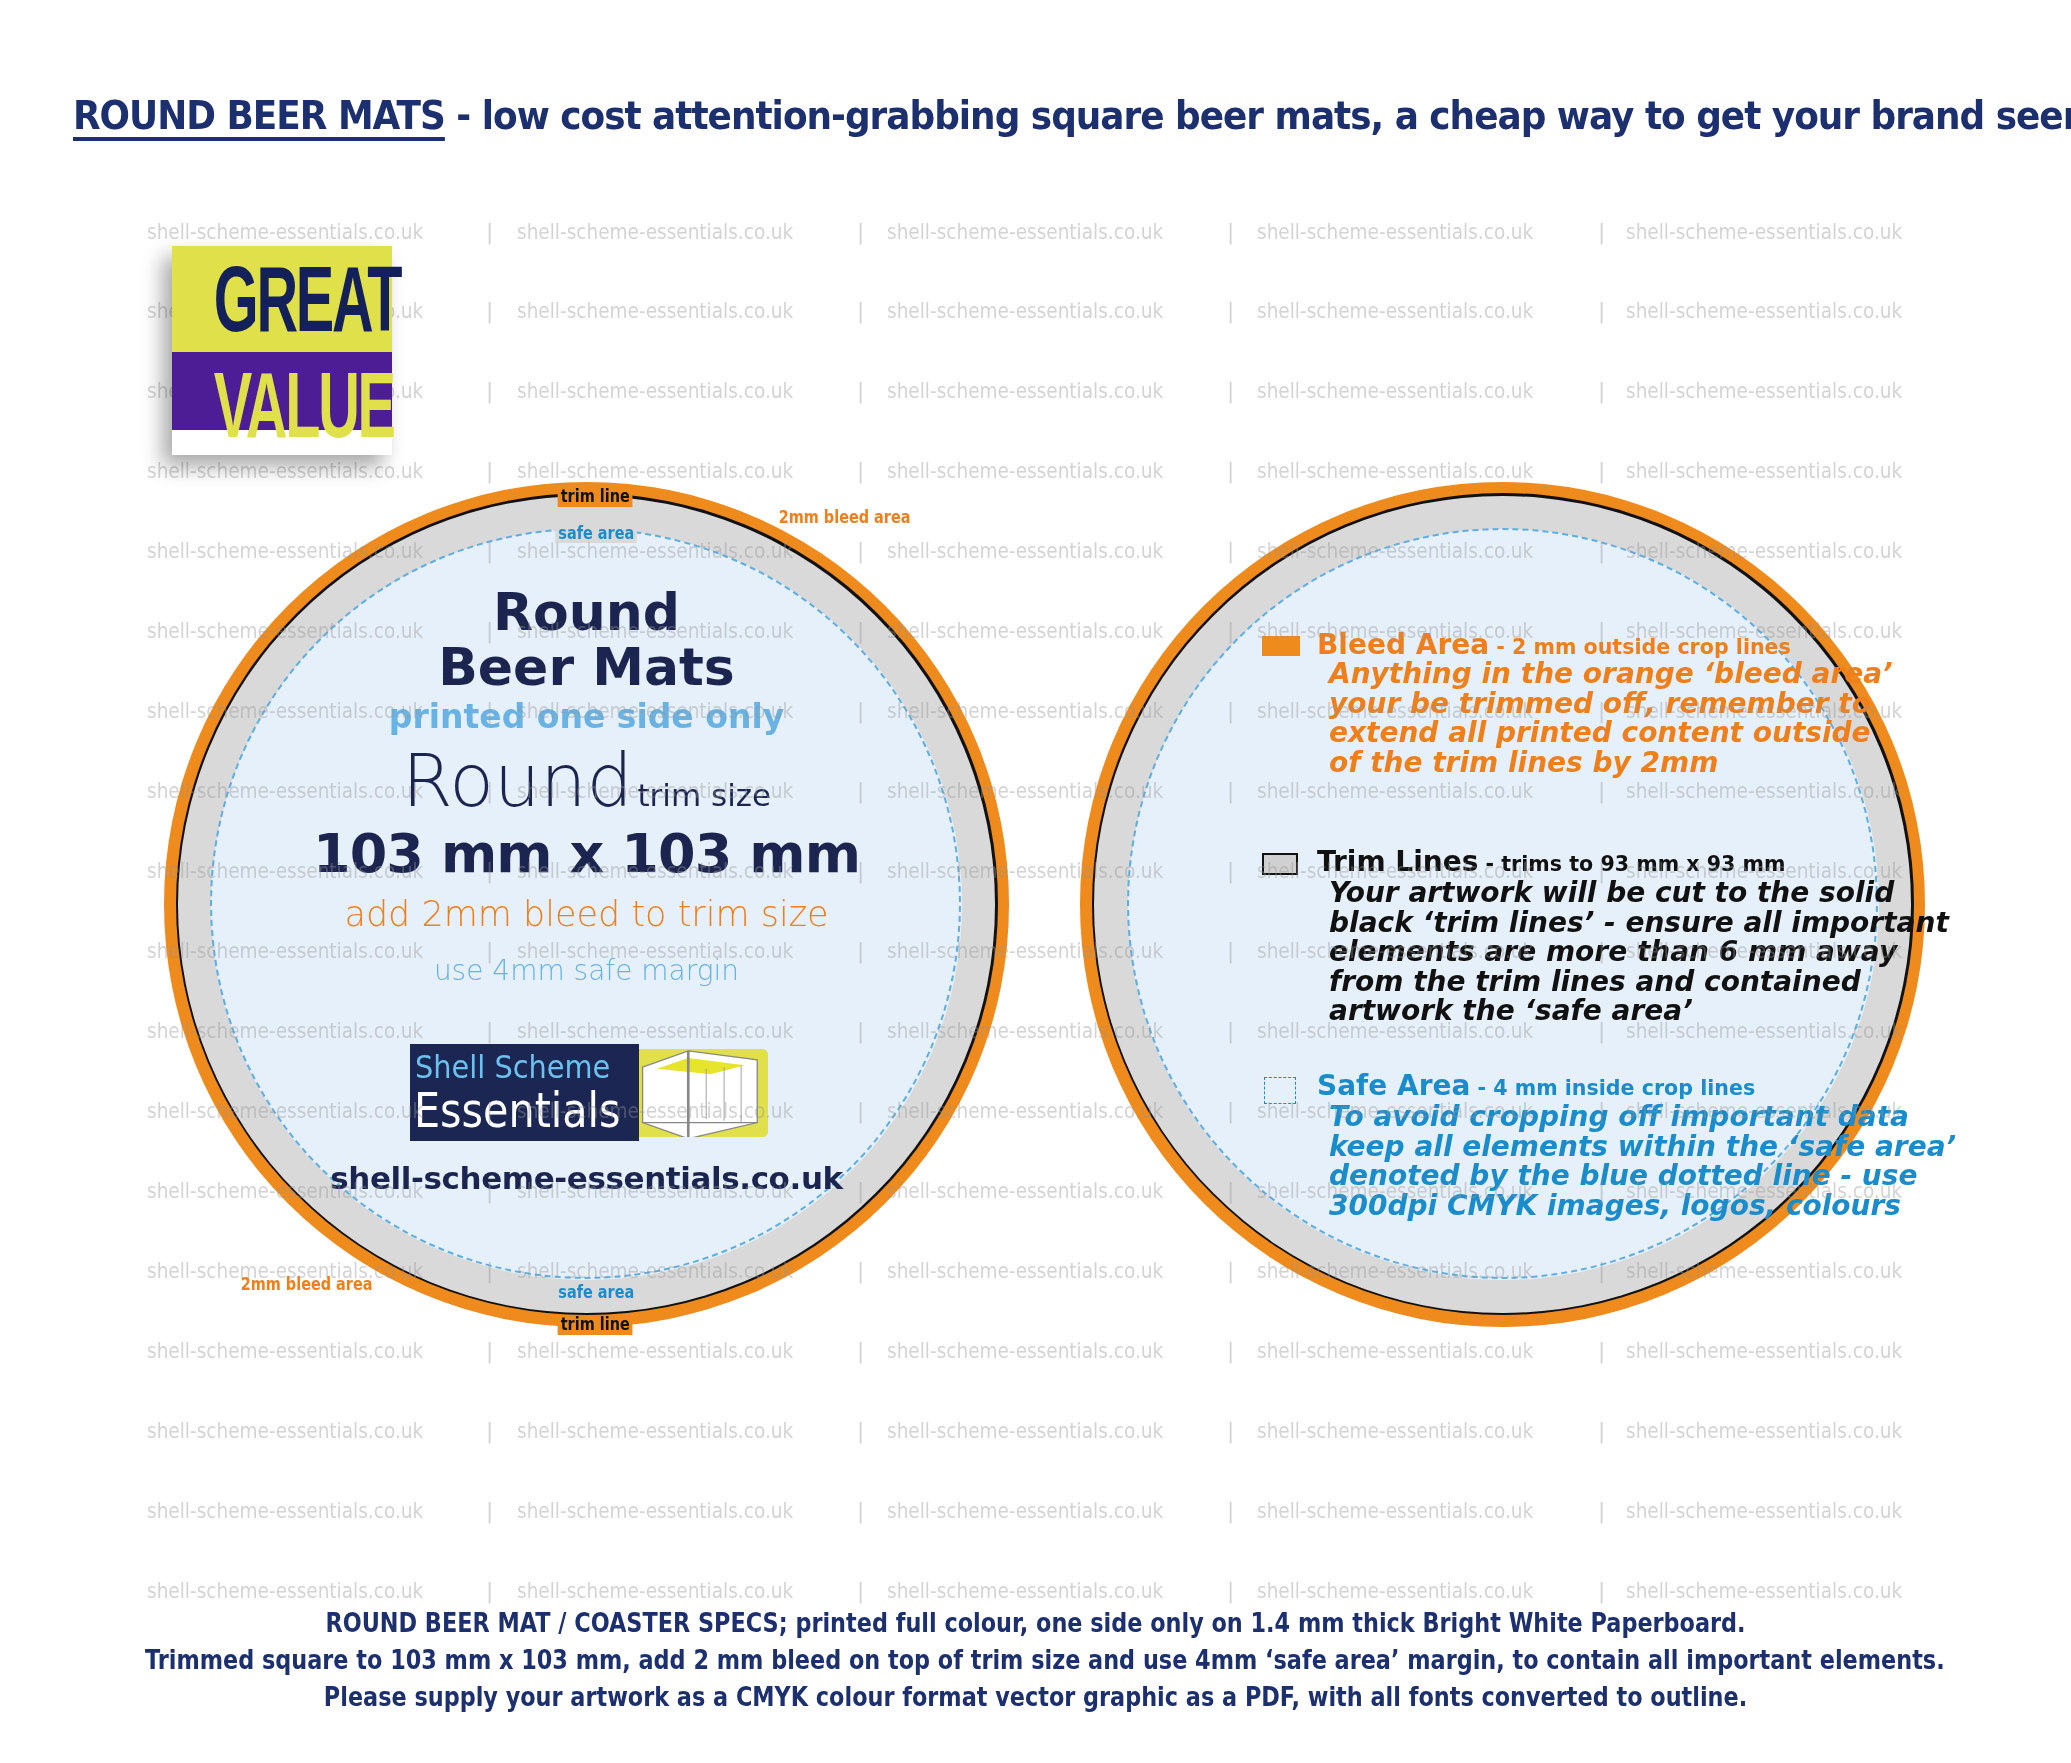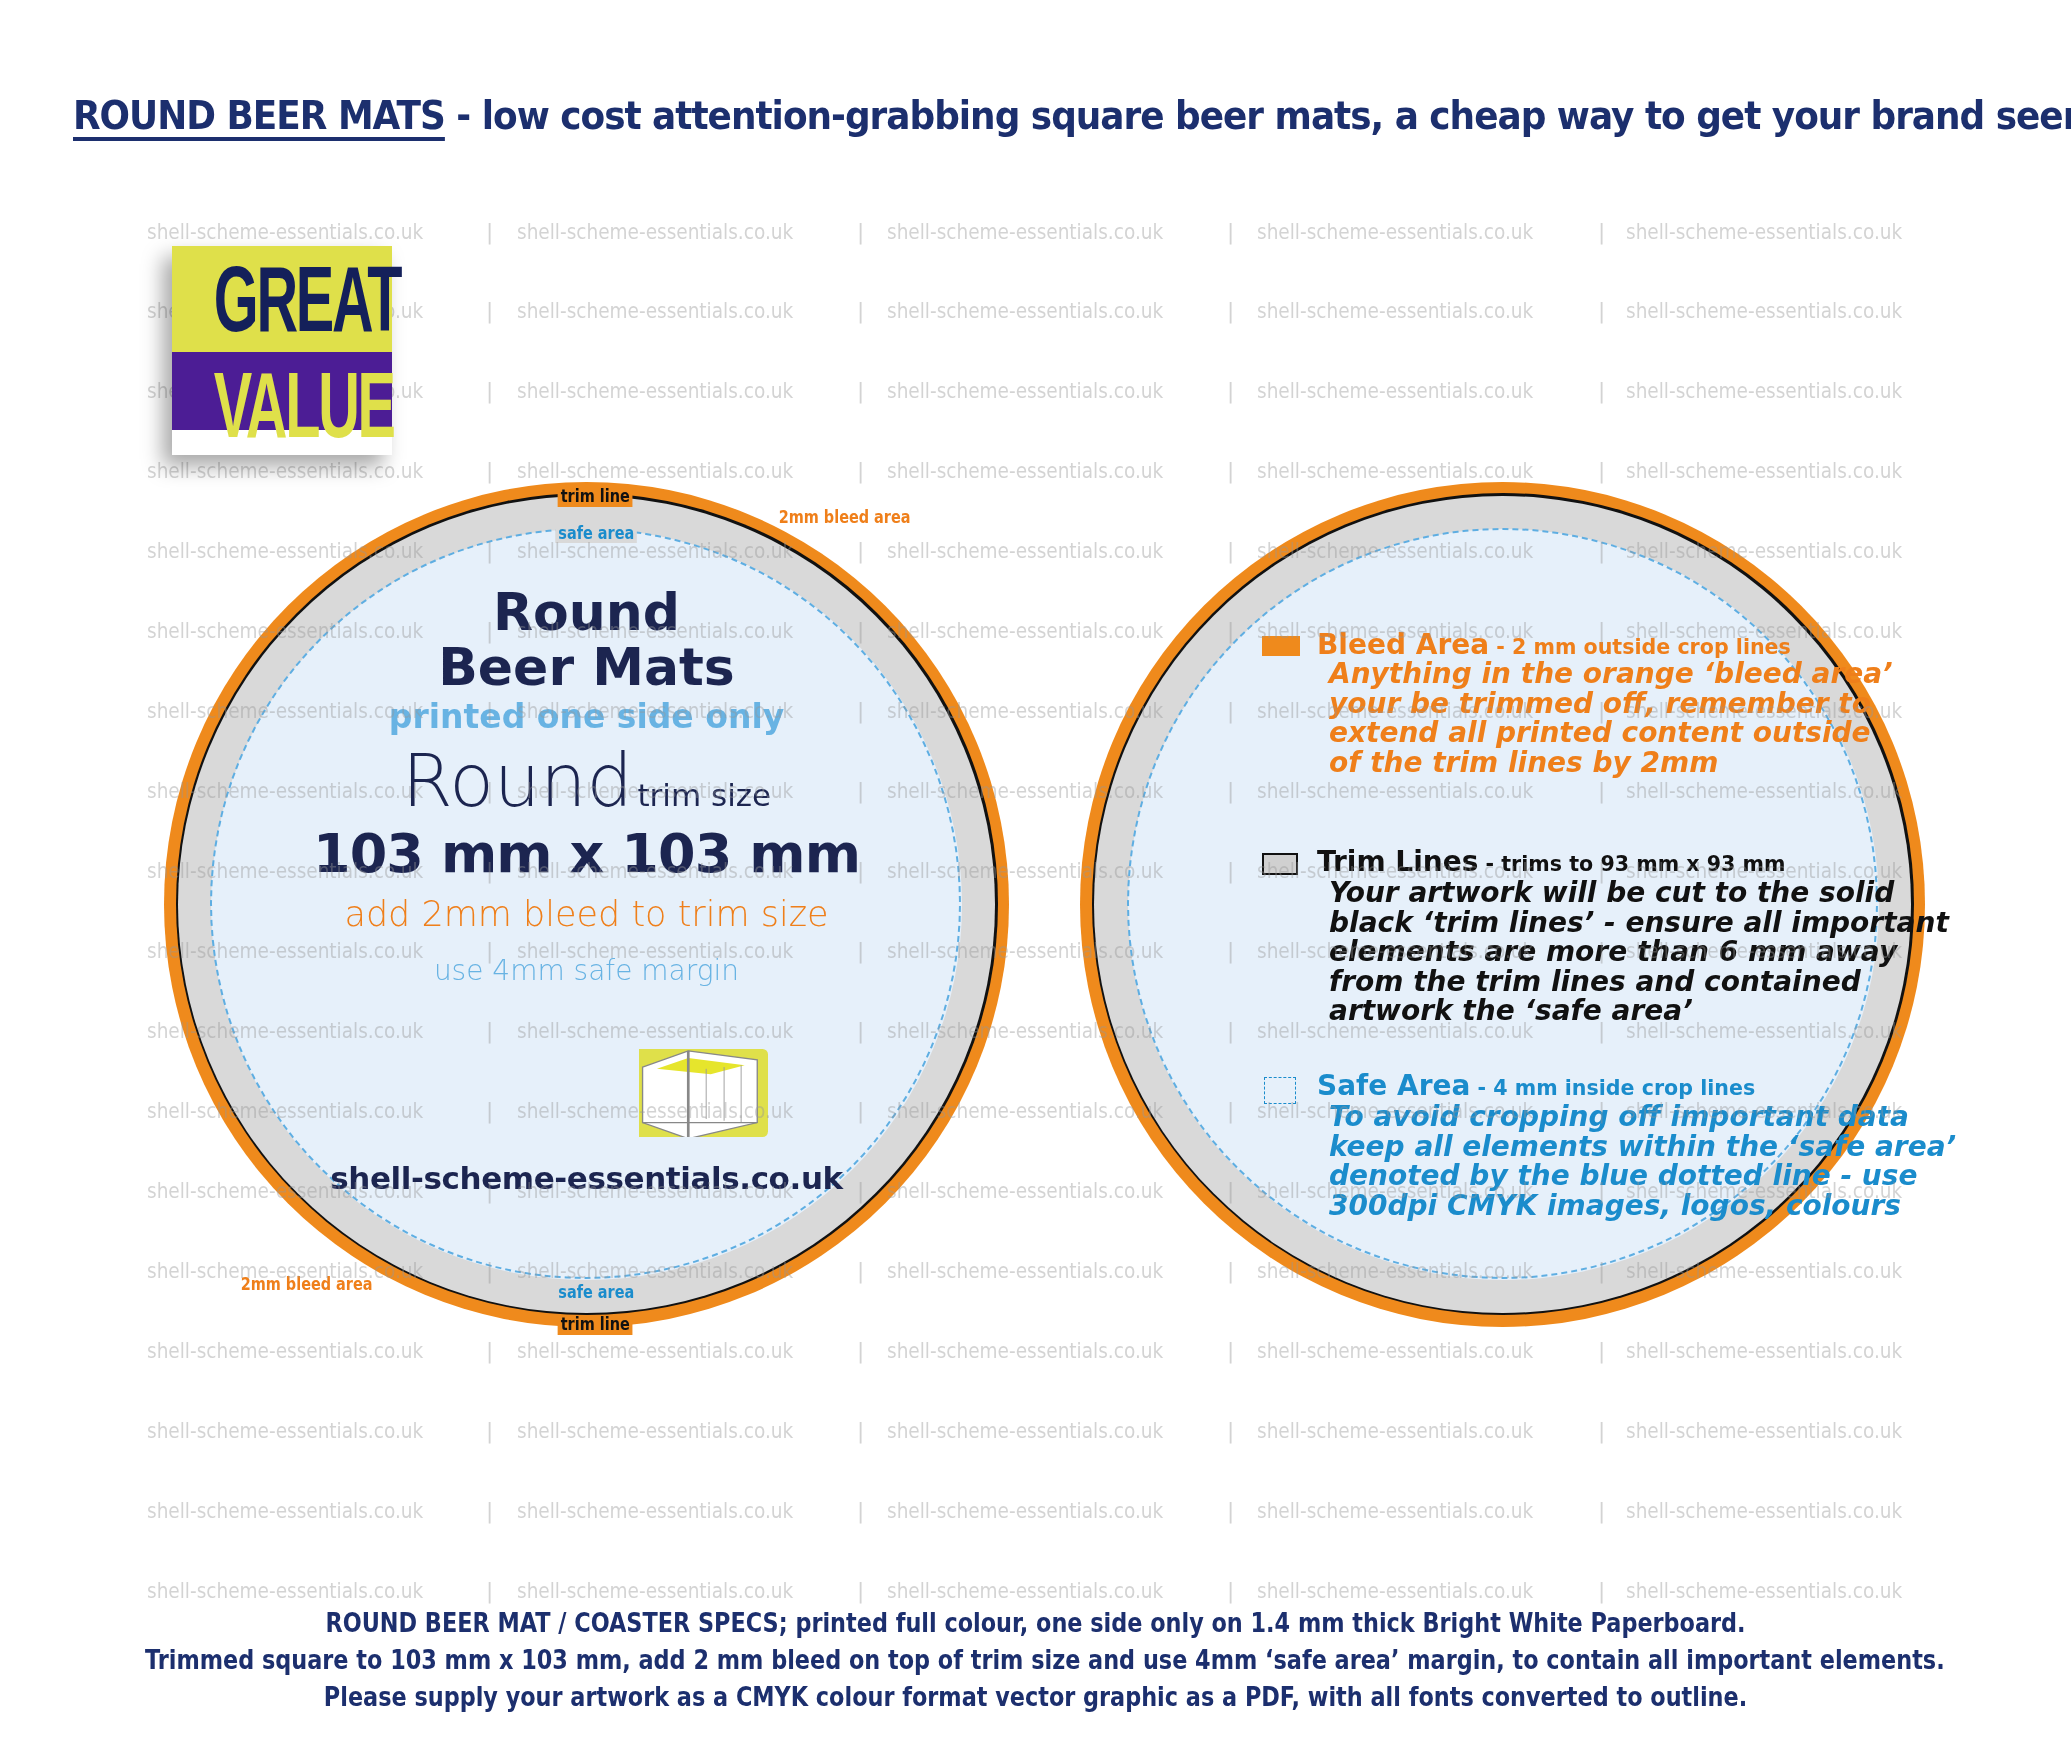--- a/index.html
+++ b/index.html
@@ -239,20 +239,24 @@
   <div class="ctr lblue" style="left:318px;width:537px;top:697px;font-family:'DejaVu Sans',sans-serif;font-weight:bold;font-size:33px;line-height:39px;">printed one side only</div>
   <div class="ctr navy" style="left:318px;width:537px;top:740px;line-height:81px;">
     <span style="font-family:'DejaVu Sans',sans-serif;font-weight:200;font-size:73px;">Round</span>
     <span style="font-family:'DejaVu Sans',sans-serif;font-size:31px;">trim size</span>
   </div>
   <div class="ctr navy" style="left:273px;width:627px;top:822px;font-family:'DejaVu Sans',sans-serif;font-weight:bold;font-size:54px;line-height:63px;letter-spacing:-0.9px;">103 mm x 103 mm</div>
   <div class="ctr orange" style="left:273px;width:627px;top:892px;font-family:'DejaVu Sans',sans-serif;font-size:35px;line-height:45px;font-weight:300;">add 2mm bleed to trim size</div>
   <div class="ctr lblue" style="left:273px;width:627px;top:948px;font-family:'DejaVu Sans',sans-serif;font-size:28px;line-height:45px;font-weight:300;">use 4mm safe margin</div>
 
   <div id="logo" class="abs">
+    <div class="navybox">
+      <div class="l1">Shell Scheme</div>
+      <div class="l2">Essentials</div>
+    </div>
     <div class="yellowbox">
       <svg width="129" height="88" viewBox="0 0 144 98">
         <polygon points="4,20 55,2 132,12 132,82 55,100 4,82" fill="#ffffff" stroke="#888" stroke-width="1.5"></polygon>
         <polygon points="20,22 55,10 118,18 80,28" fill="#e6e52c"></polygon>
         <line x1="55" y1="2" x2="55" y2="100" stroke="#888" stroke-width="3"></line>
         <line x1="75" y1="22" x2="75" y2="78" stroke="#999" stroke-width="1"></line>
         <line x1="95" y1="20" x2="95" y2="80" stroke="#999" stroke-width="1"></line>
         <line x1="114" y1="18" x2="114" y2="82" stroke="#999" stroke-width="1"></line>
         <line x1="4" y1="82" x2="132" y2="82" stroke="#888" stroke-width="1.5"></line>
       </svg>

